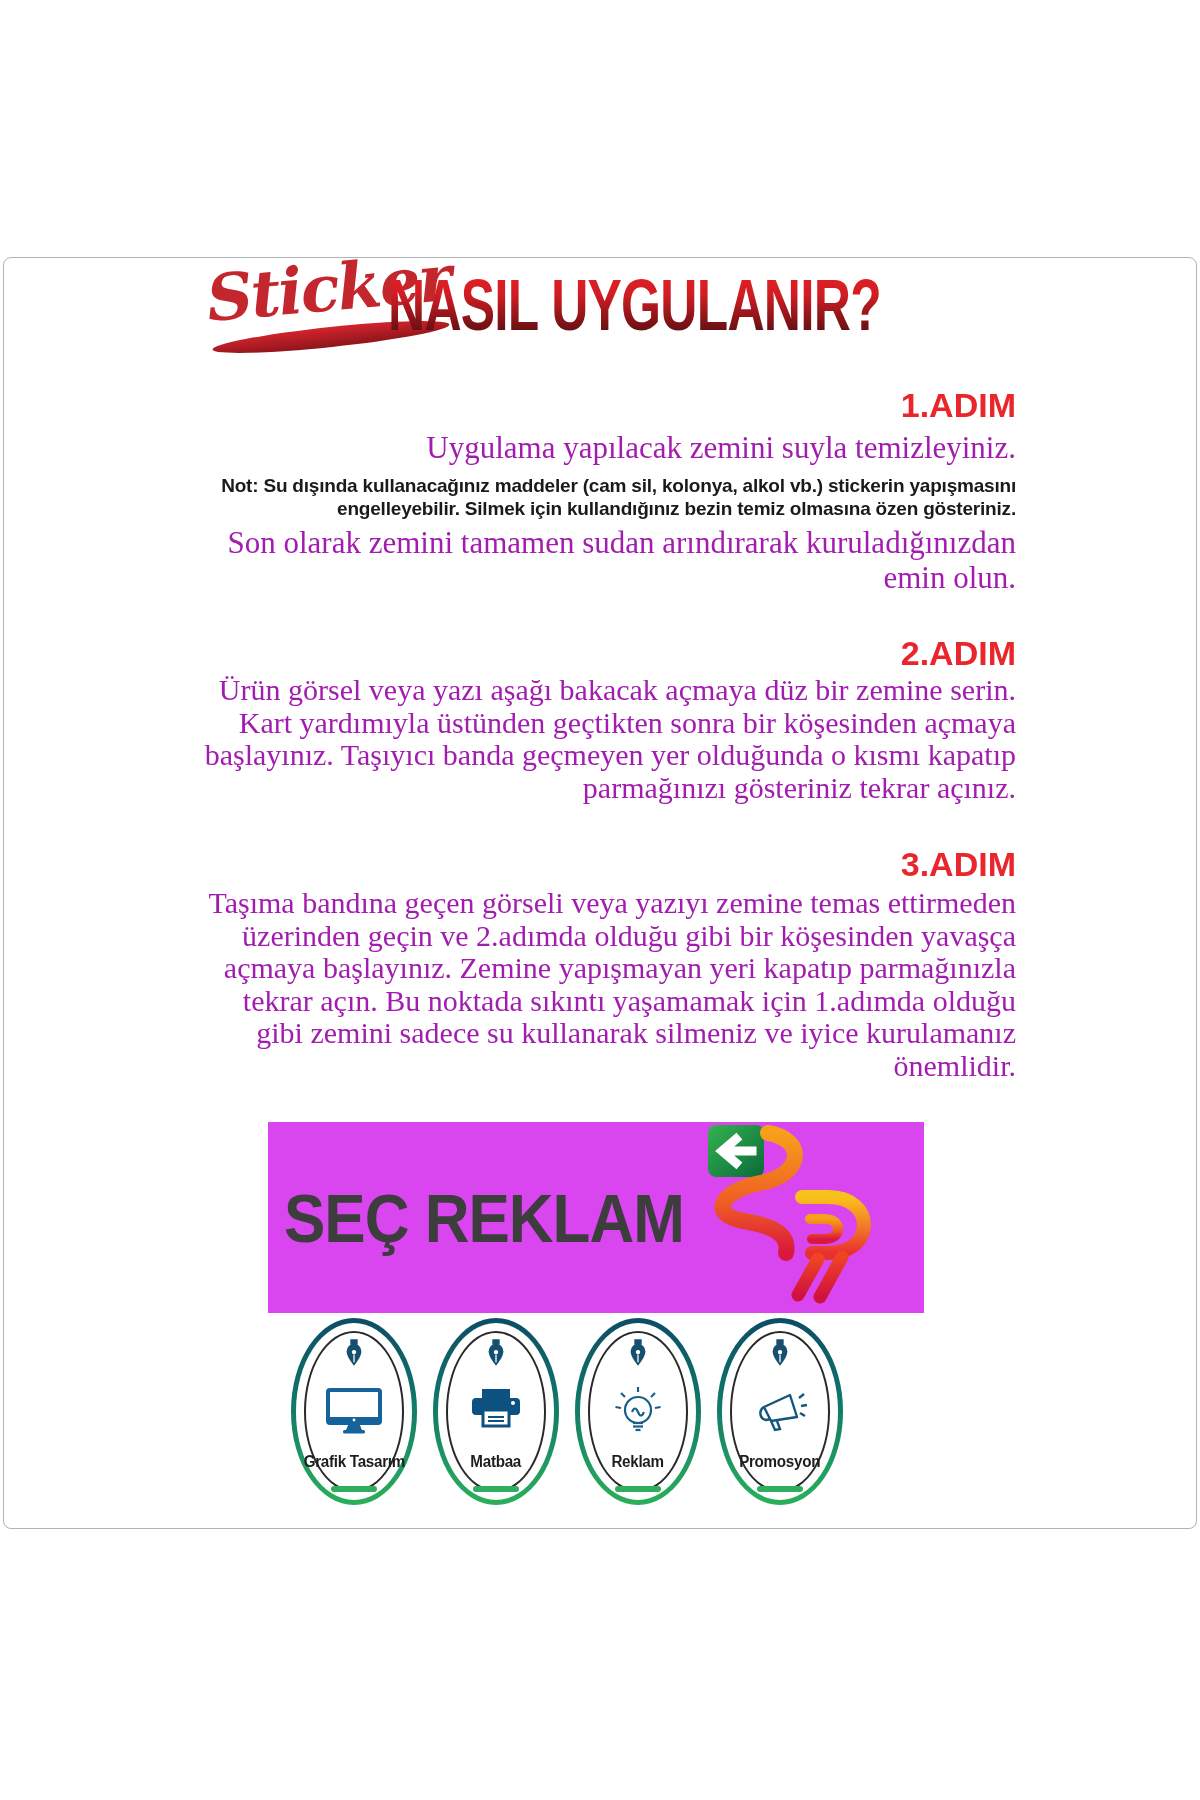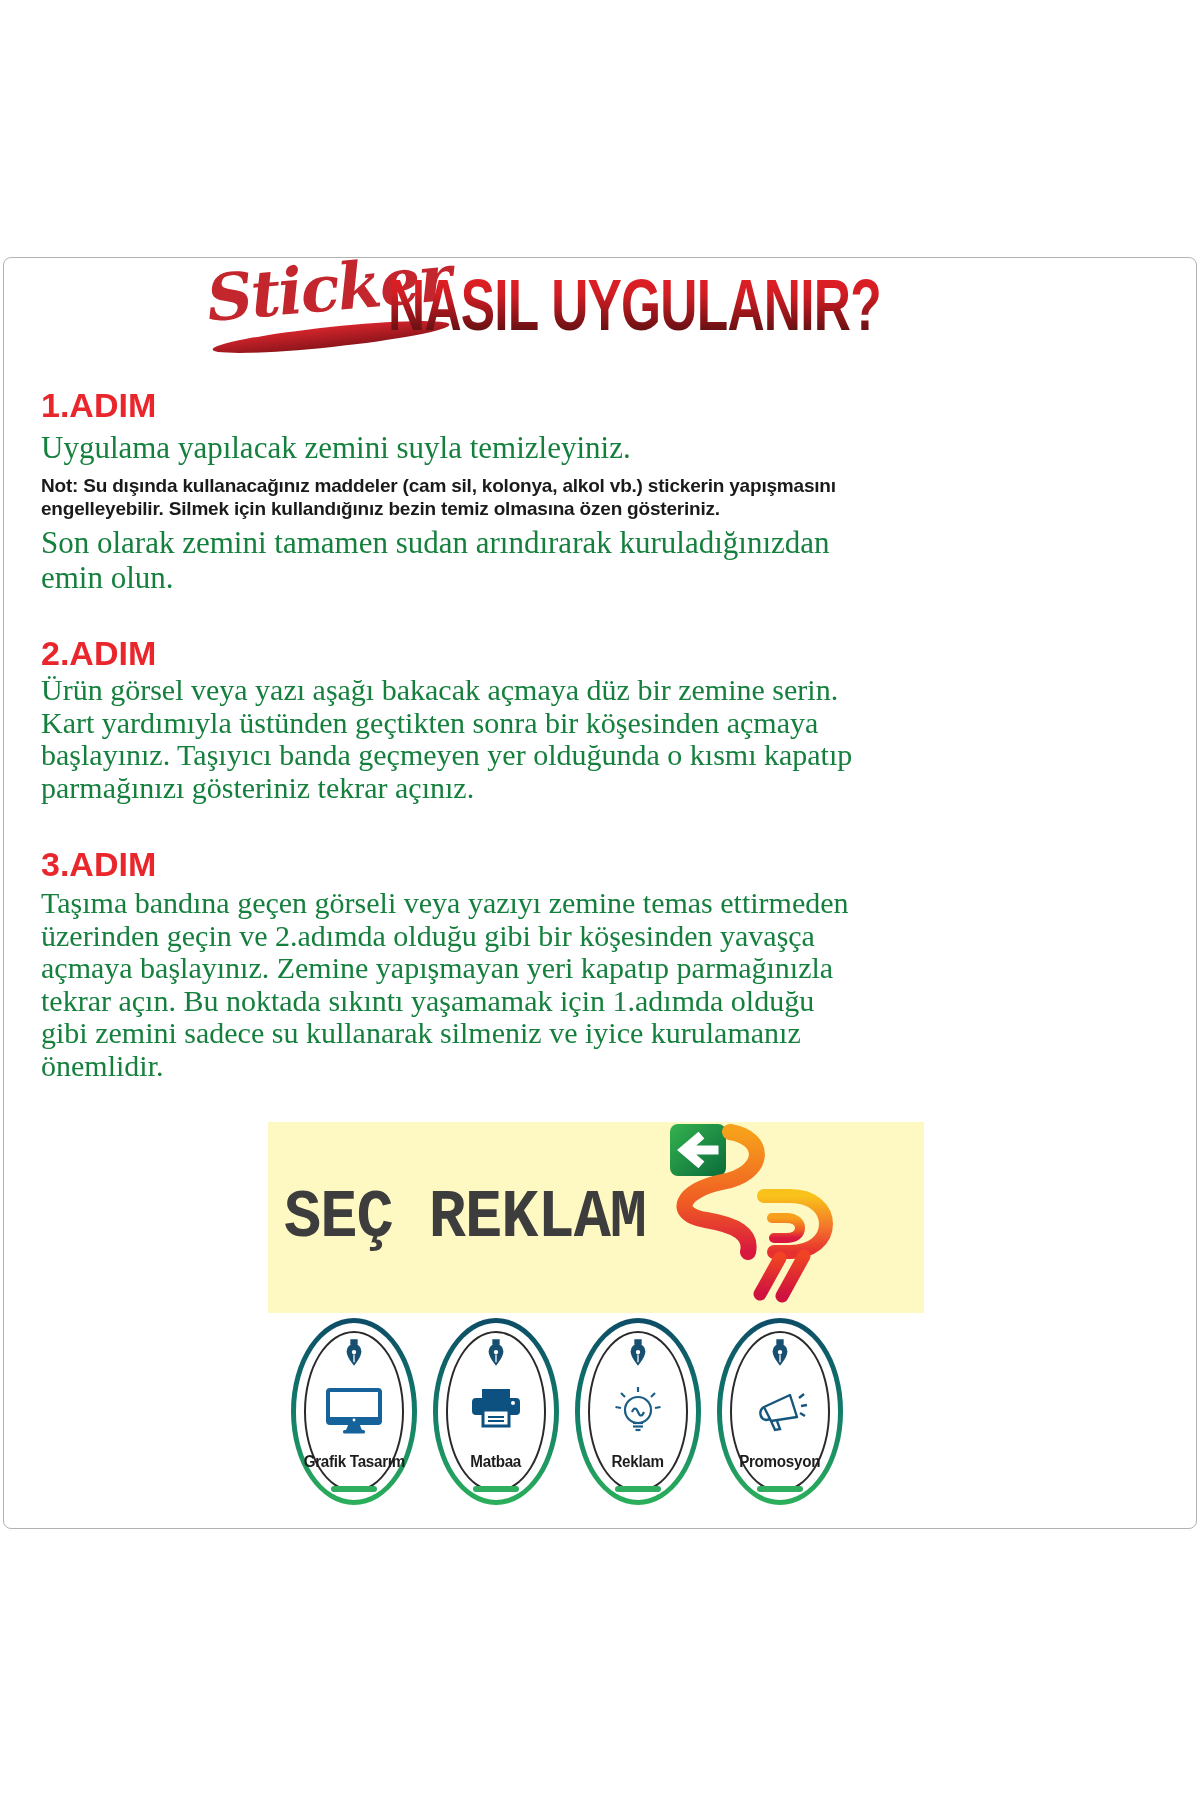--- a/index.html
+++ b/index.html
@@ -25,32 +25,32 @@
     border-radius:50%;transform:rotate(-6deg);z-index:1;
   }
   .title-main{
     position:absolute;left:388px;top:8px;
     font-size:66px;font-weight:bold;letter-spacing:-1px;white-space:nowrap;
     background:linear-gradient(180deg,#ee2127 0%,#d01d23 38%,#6e1114 78%,#241e1f 100%);
     -webkit-background-clip:text;background-clip:text;color:transparent;
     transform:scaleX(0.78) scaleY(1.1);transform-origin:left top;z-index:3;
   }
   
-  .cblock{position:absolute;left:41px;width:960px;text-align:left;}
+  .cblock{position:absolute;left:56px;width:960px;text-align:right;}
   .cblock .line{white-space:nowrap;}
-  .serif{font-family:"Liberation Serif",serif;color:#15803d;}
+  .serif{font-family:"Liberation Serif",serif;color:#a21caf;}
   .adim{color:#e8262b;font-weight:bold;font-size:34px;letter-spacing:0px;}
   .body31{font-size:31px;line-height:36px;}
   .body30{font-size:30px;line-height:32.5px;}
   .note{font-weight:bold;color:#1a1a1a;font-size:19px;line-height:22.5px;letter-spacing:-0.2px;}
   .closing{font-size:31px;line-height:35px;}
   
   .brand-block{
     position:absolute;left:268px;top:1122px;width:656px;height:191px;
-    background:#fef9c3;display:flex;align-items:center;font-family:Liberation Mono, monospace;
+    background:#d946ef;display:flex;align-items:center;
   }
   .brand-text{
     margin-left:16px;font-size:62px;font-weight:bold;color:#3d3d3d;
     letter-spacing:-1px;transform:scaleY(1.12);white-space:nowrap;
   }
   .brand-logo{margin-left:14px;margin-top:-4px;}
   
   .badges{position:absolute;left:291px;top:1318px;display:flex;gap:16px;}
   .badge{
     position:relative;width:126px;height:187px;border-radius:63px / 93px;

